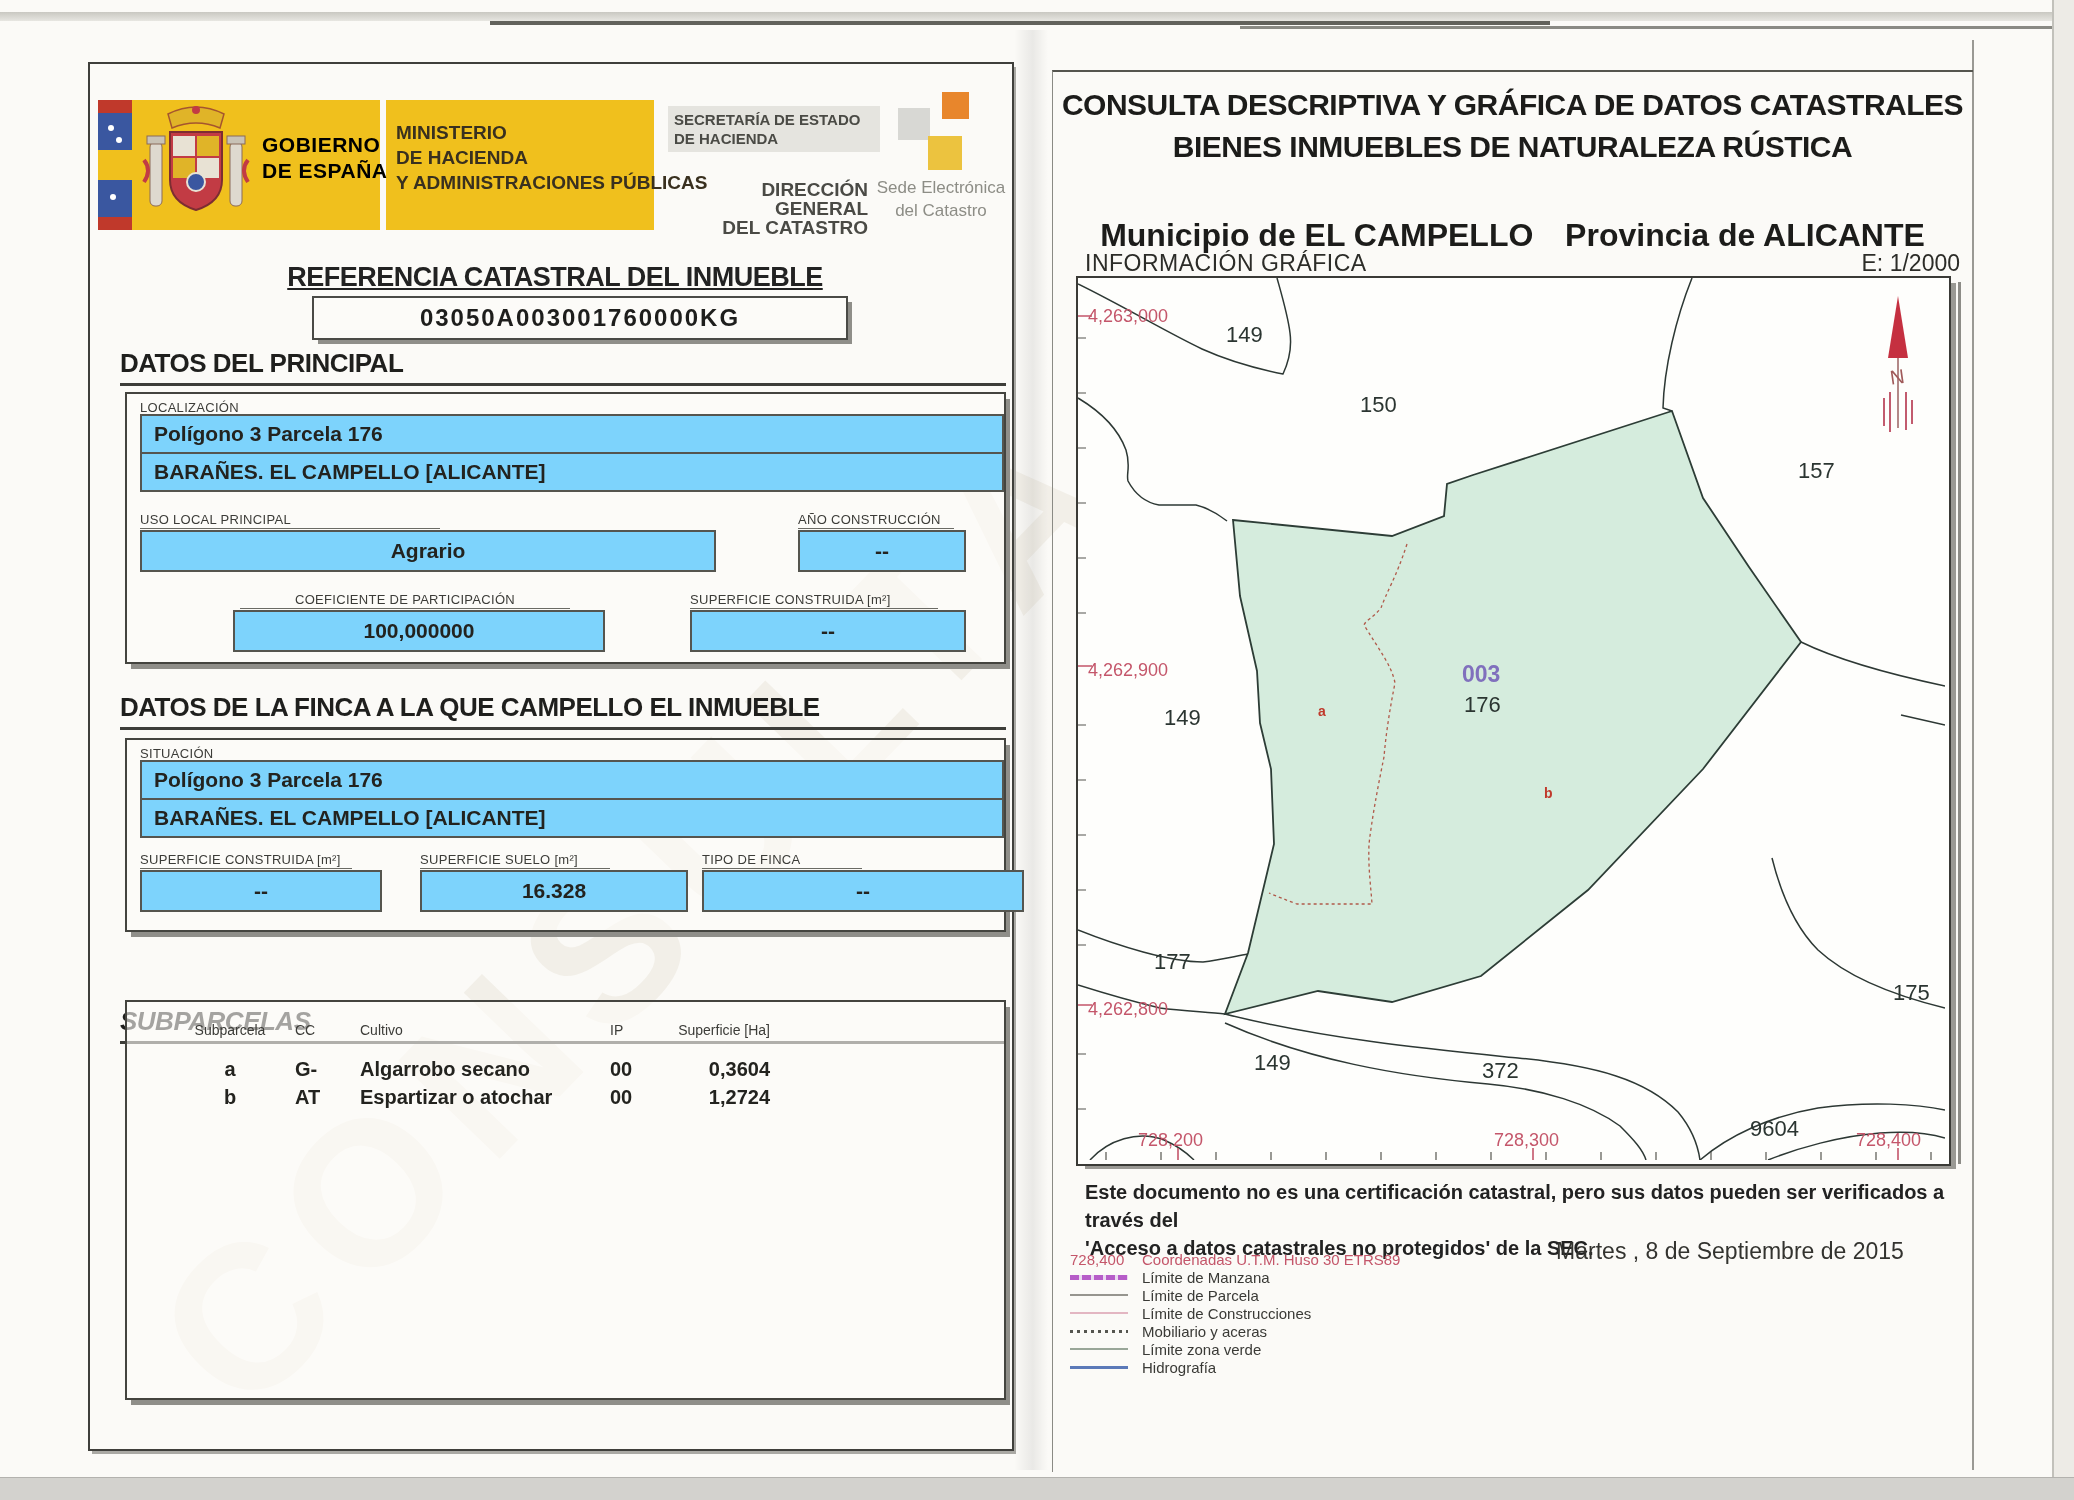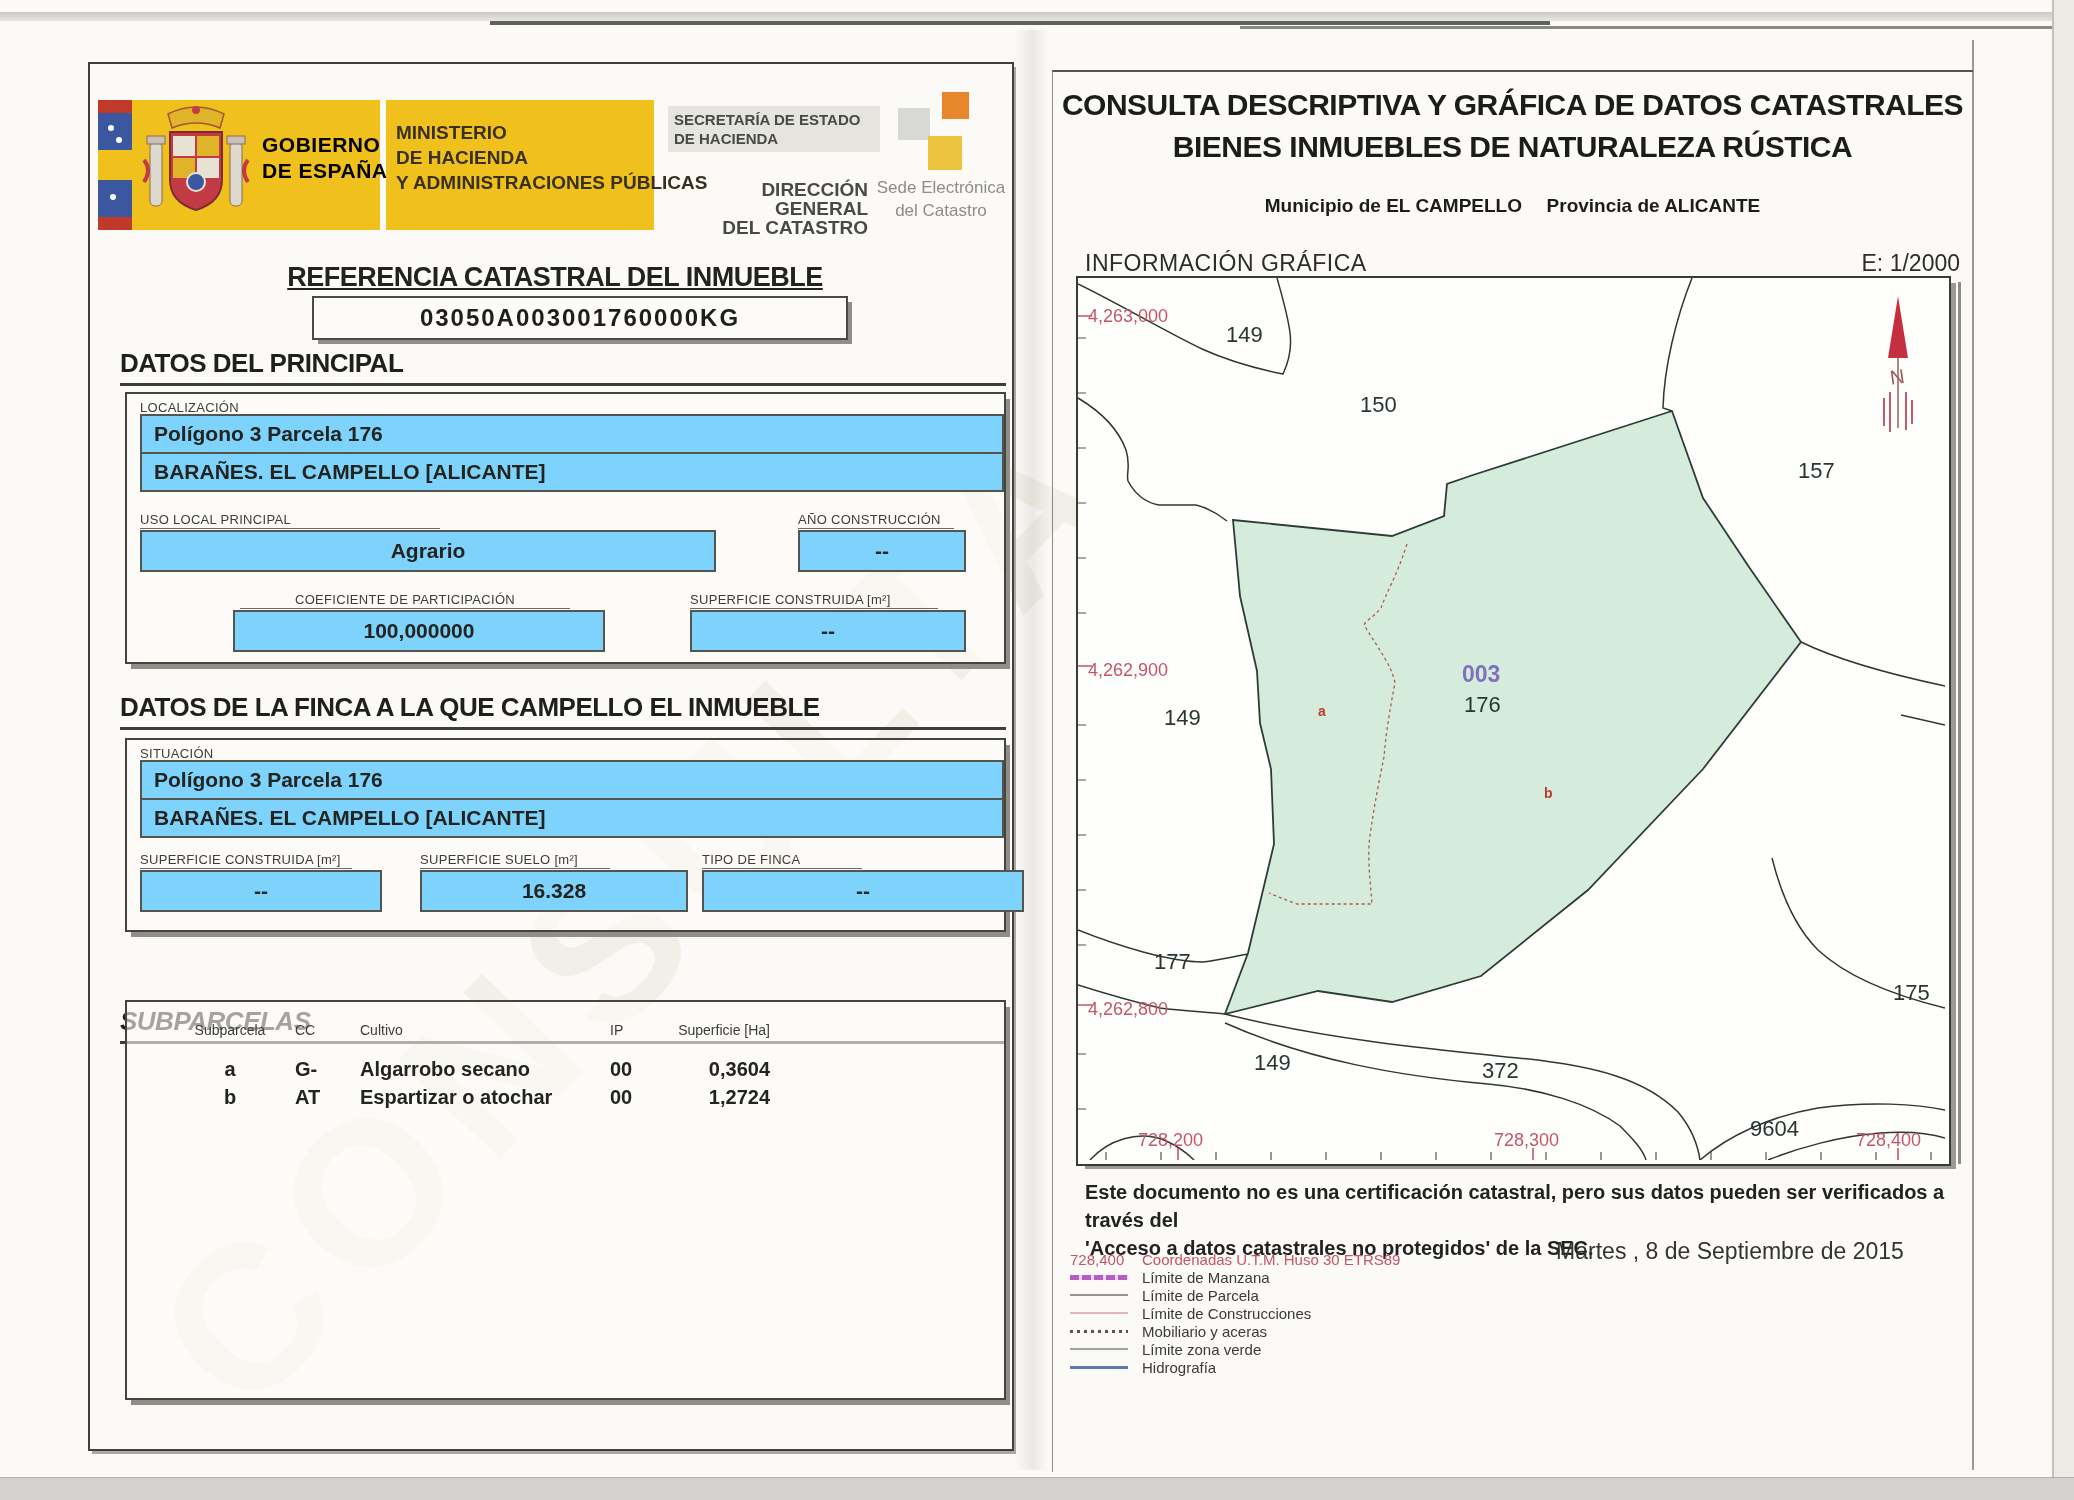--- a/index.html
+++ b/index.html
@@ -230,21 +230,21 @@
     <span>AT</span>
     <span>Espartizar o atochar</span>
     <span>00</span>
     <span class="c5">1,2724</span>
   </div>
 
   <div class="page-right"></div>
 
   <div class="r-title" style="top:130px;font-size:30px;">BIENES INMUEBLES DE NATURALEZA RÚSTICA</div>
   <div class="r-title" style="top:88px;font-size:30px;">CONSULTA DESCRIPTIVA Y GRÁFICA DE DATOS CATASTRALES</div>
-  <div class="r-sub" style="top:195px;font-size:19px;">
+  <div class="r-sub" style="top:217px;font-size:32px;">
     <span>Municipio de EL CAMPELLO</span>
     <span style="display:inline-block;width:14px;"></span>
     <span>Provincia de ALICANTE</span>
   </div>
   <div class="info-row-l">INFORMACIÓN GRÁFICA</div>
   <div class="info-row-r">E: 1/2000</div>
 
   <div class="map-frame"></div>
   <div class="map-edge2"></div>
 

